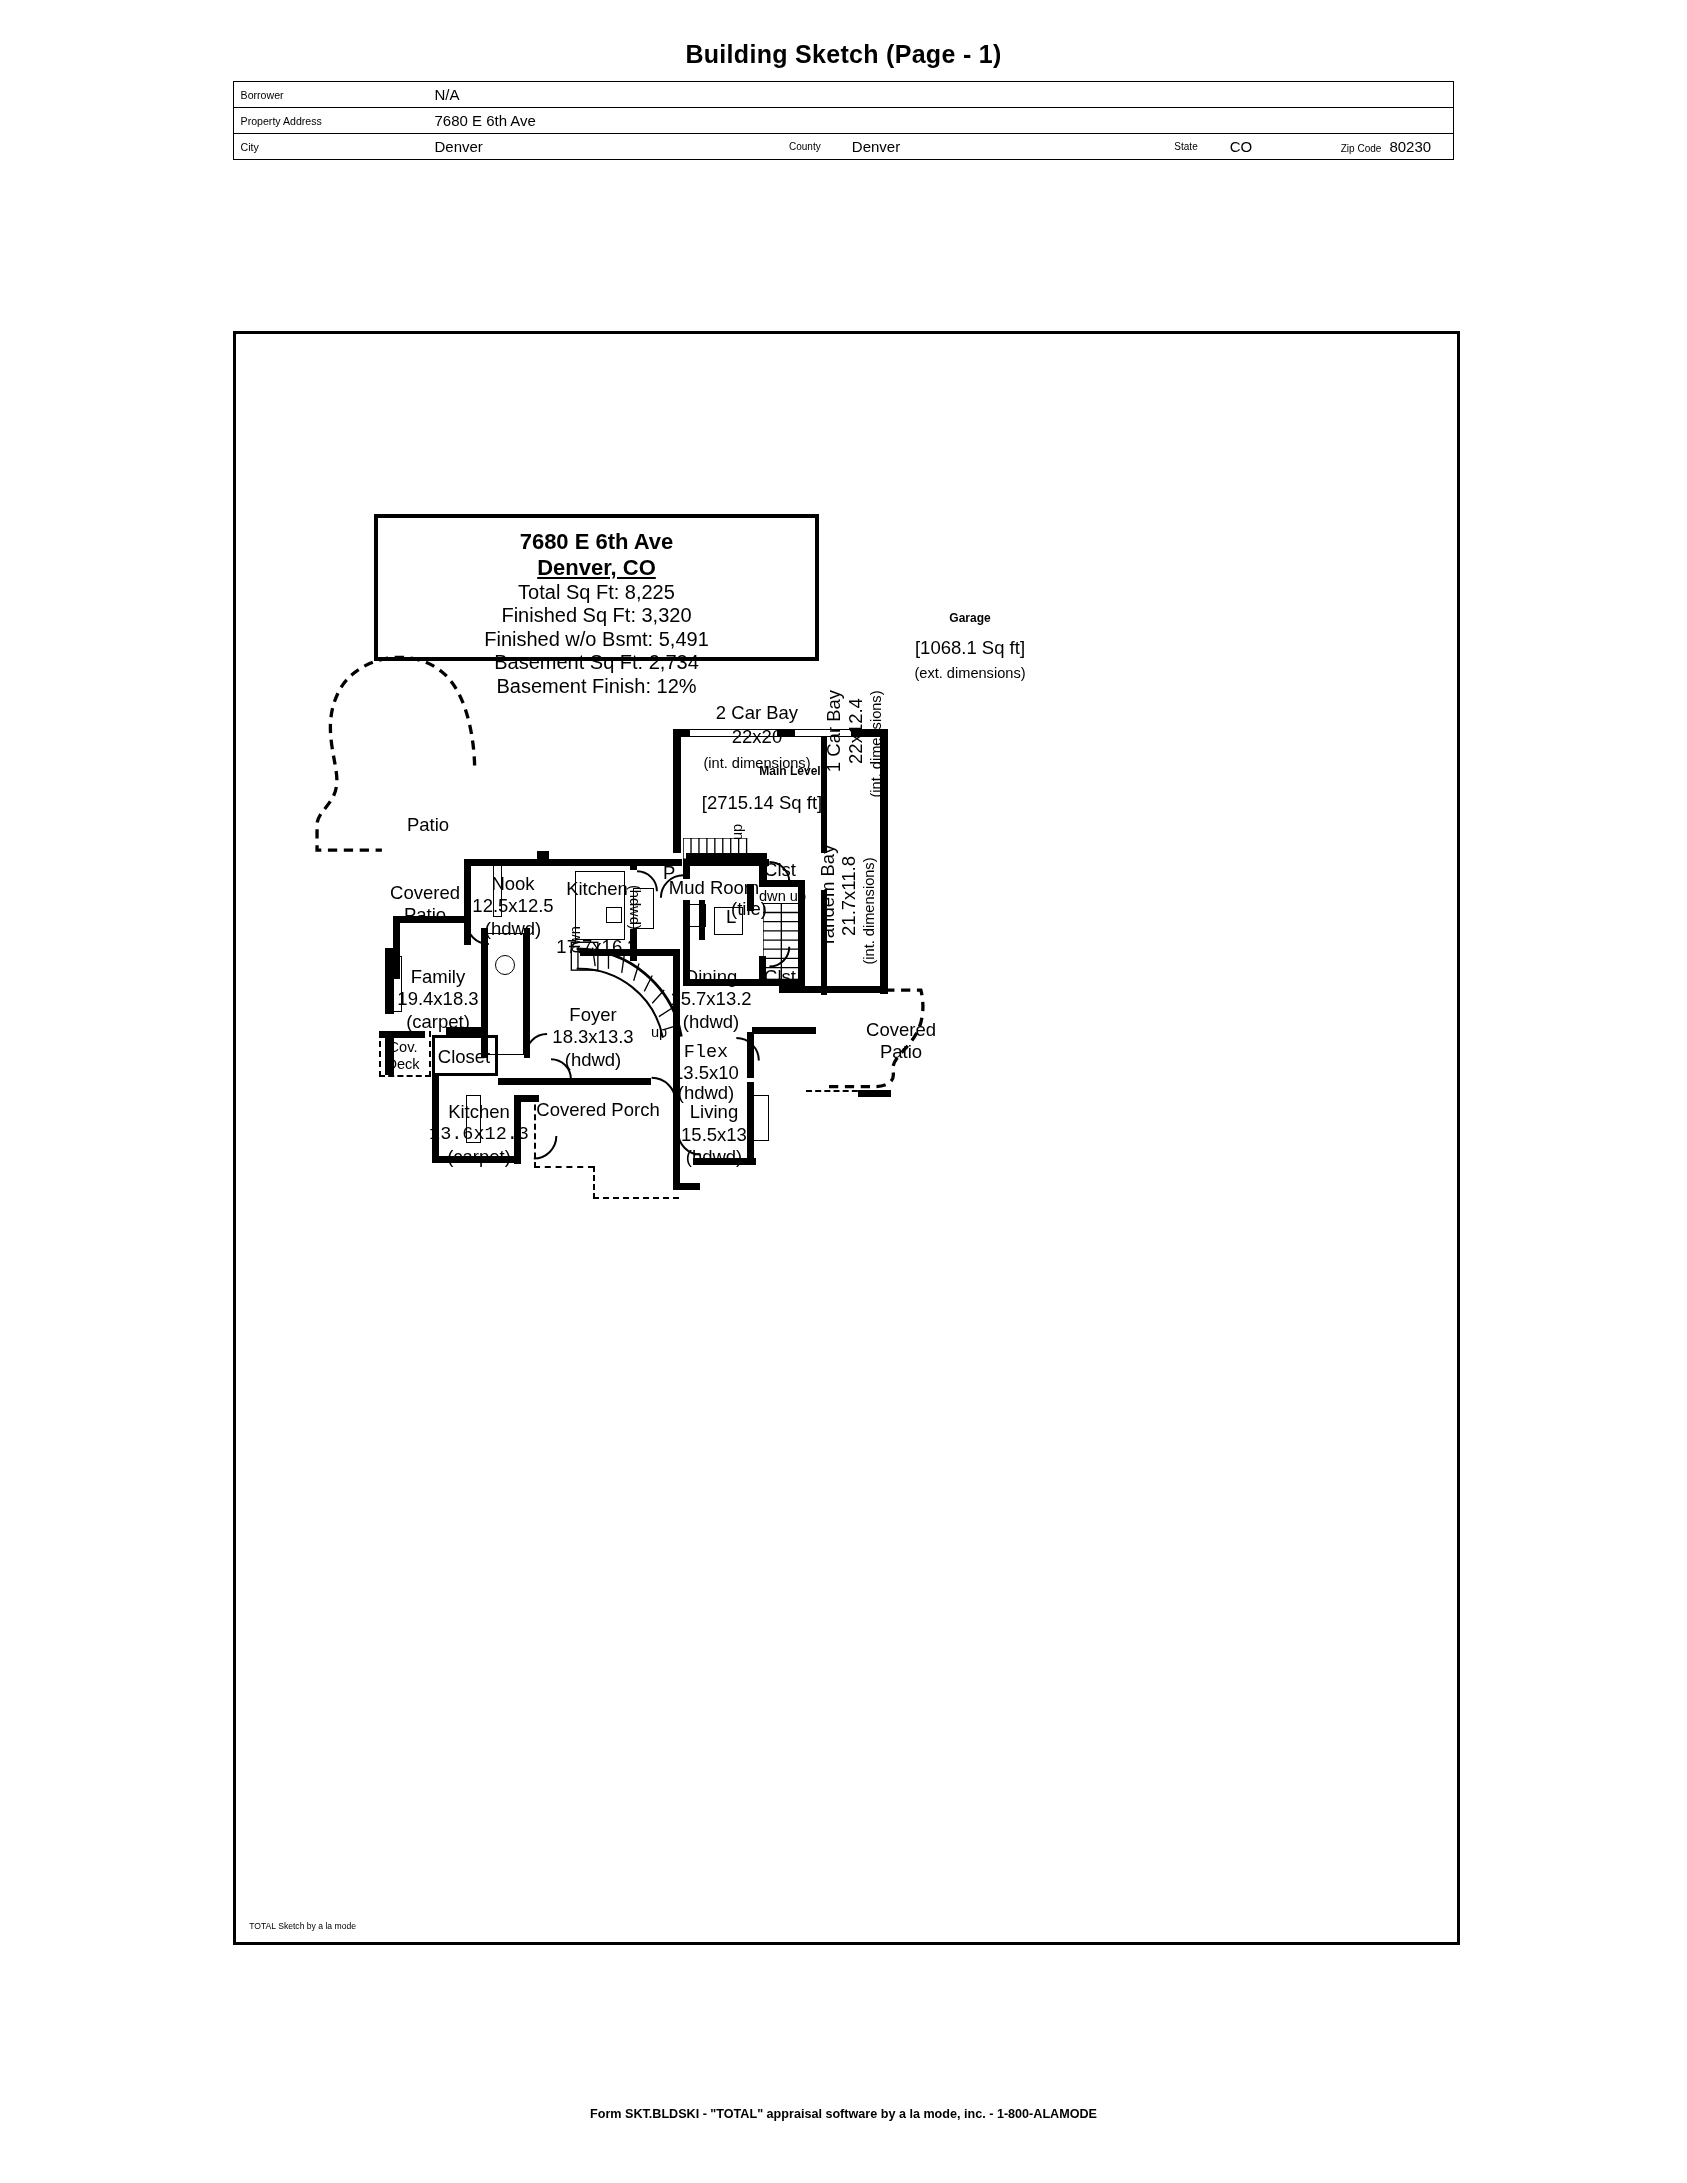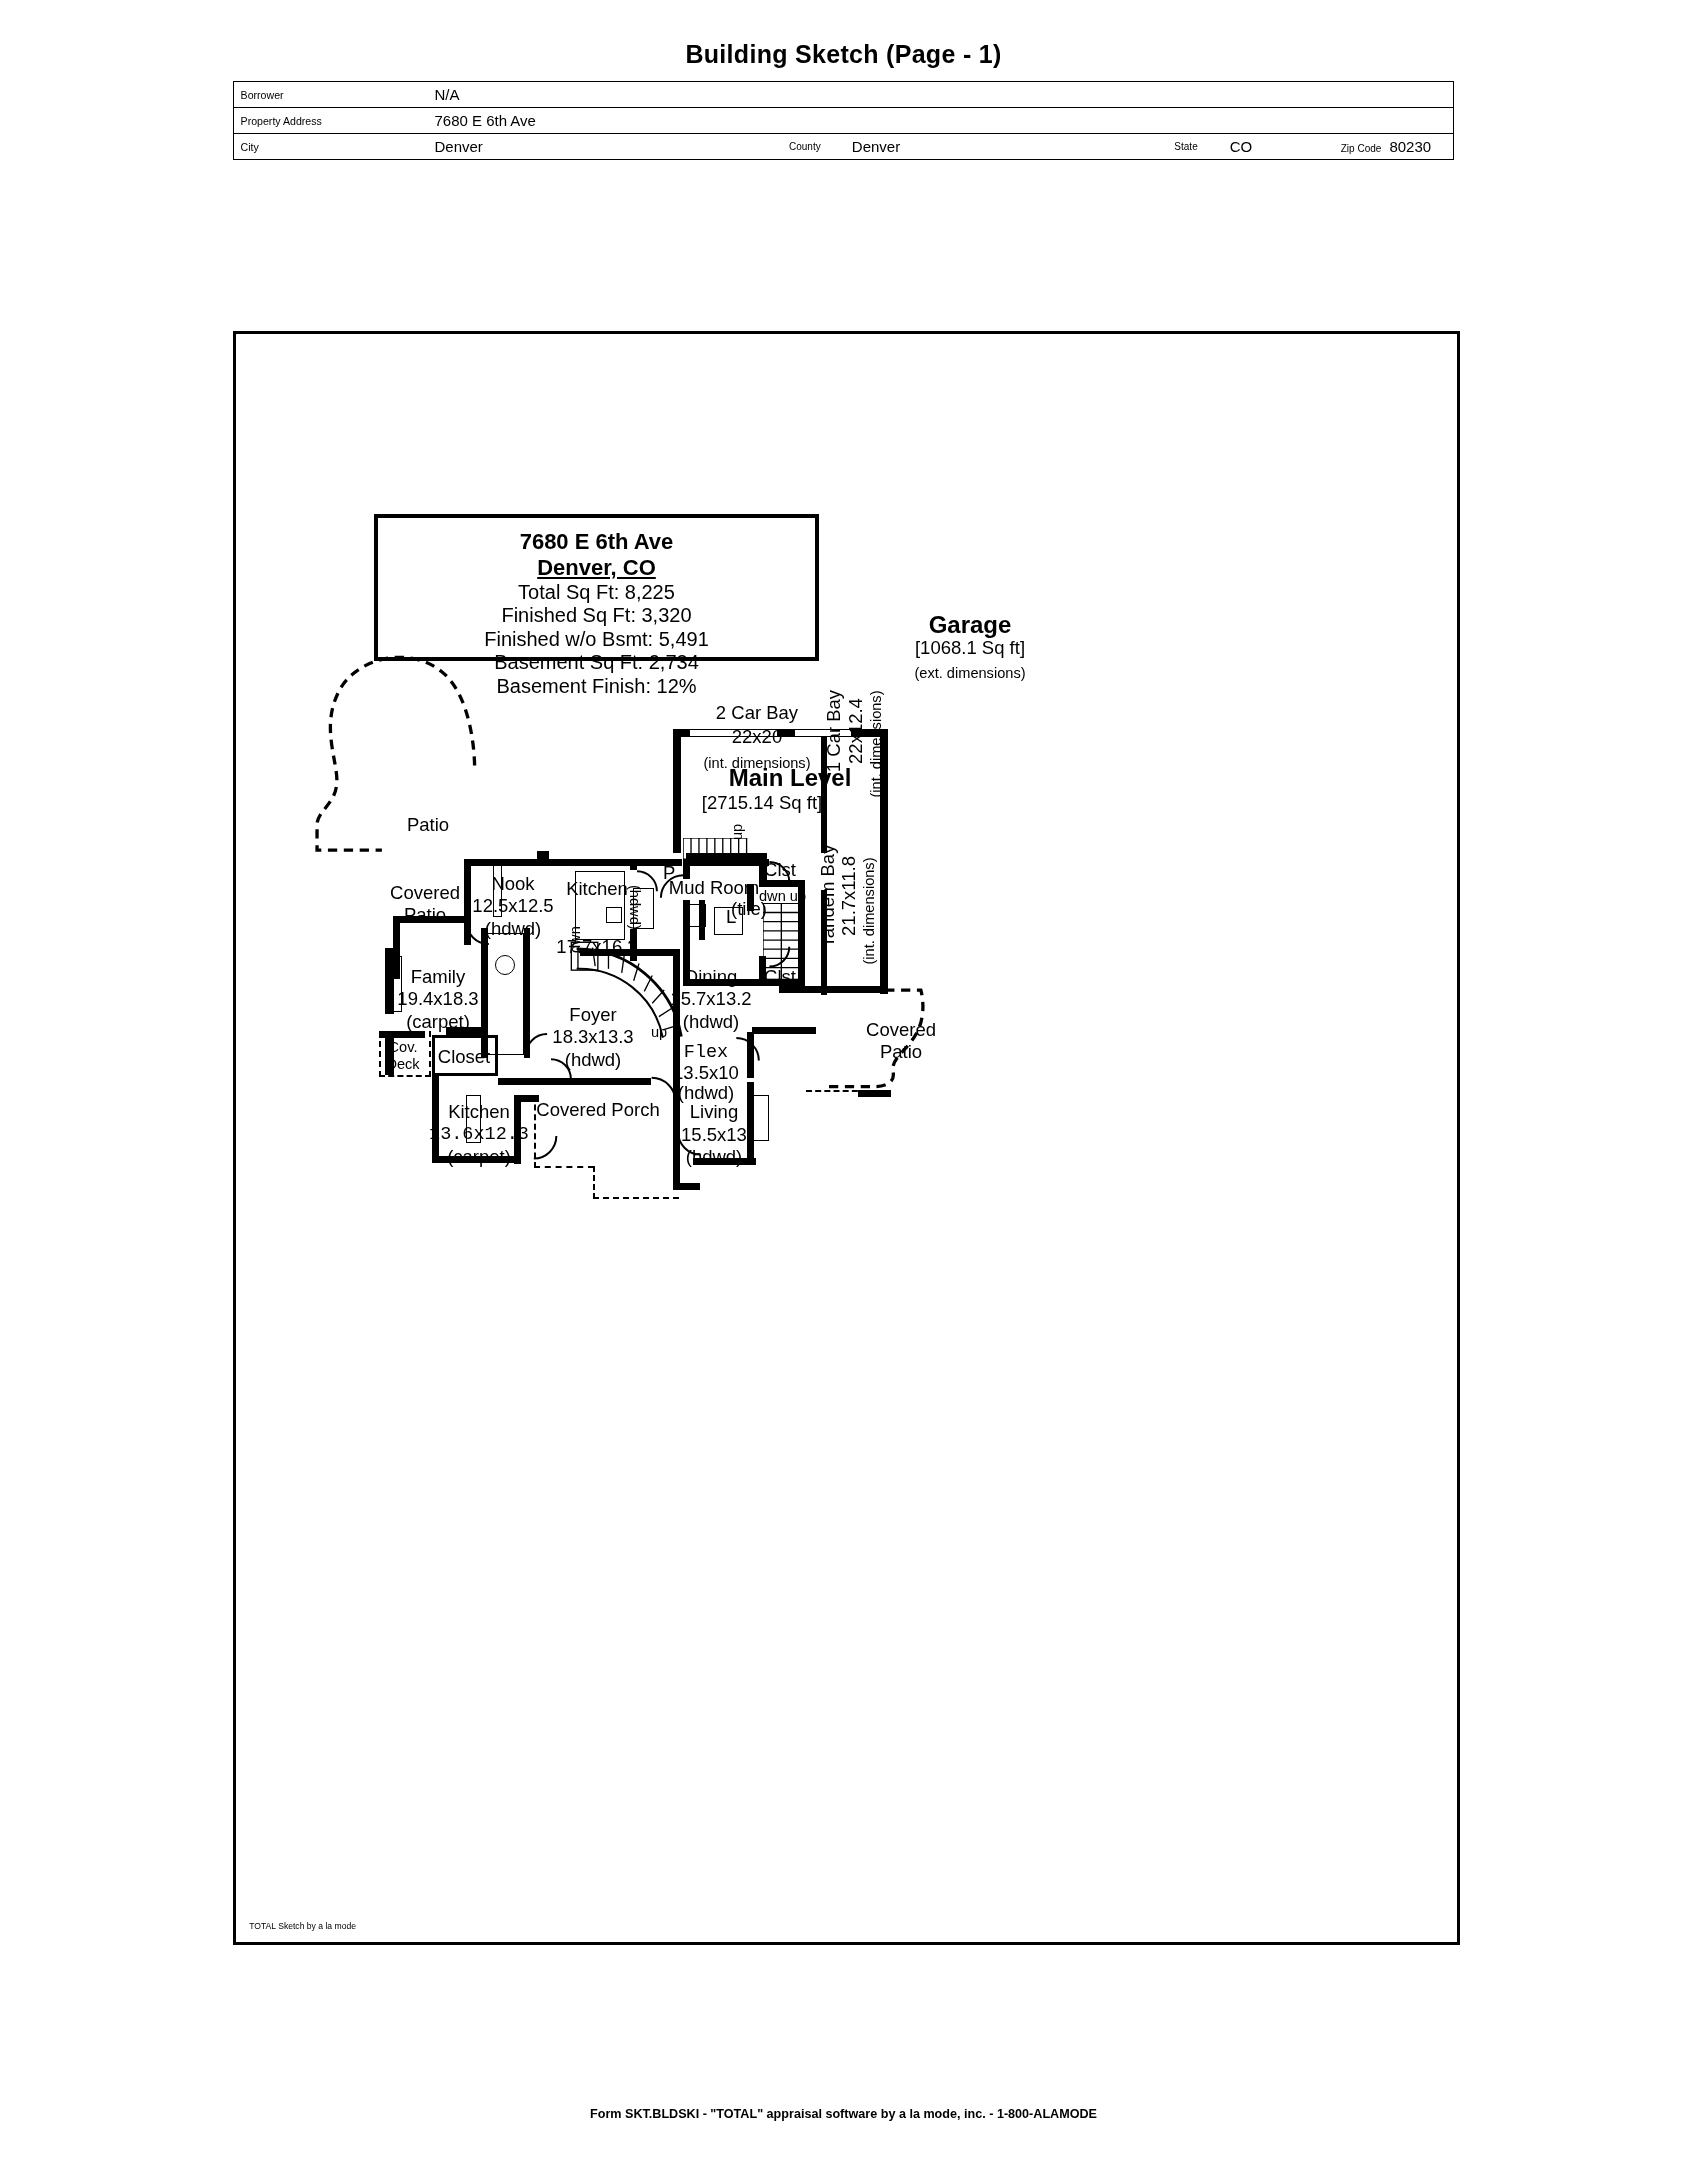--- a/index.html
+++ b/index.html
@@ -45,21 +45,21 @@
 
   
   .summary-box {
     position:absolute; left:138px; top:180px; width:437px; height:139px;
     border:4px solid #000; background:#fff;
     text-align:center;
   }
   .summary-addr1 { font-size:22px; font-weight:bold; margin-top:10.6px; }
   .summary-addr2 { font-size:22px; font-weight:bold; text-decoration:underline; }
   .summary-line { font-size:20px; line-height:1.18; }
-  .lab-big { font-size:24px; font-weight:bold; text-align:center; }
+  .lab-big { font-size:12px; font-weight:bold; text-align:center; }
   .lab-med { font-size:18.5px; text-align:center; }
   .lab-sm { font-size:14.6px; text-align:center; line-height:1.2; }
 
   .rot90 { transform-origin:50% 50%; }
 
   
   .wall { position:absolute; background:#000; }
   .outline { position:absolute; border:3.3px solid #000; box-sizing:border-box; }
   .outline-thin { position:absolute; border:1.3px solid #000; box-sizing:border-box; }
   .dash { position:absolute; border:2.6px dashed #000; box-sizing:border-box; }

